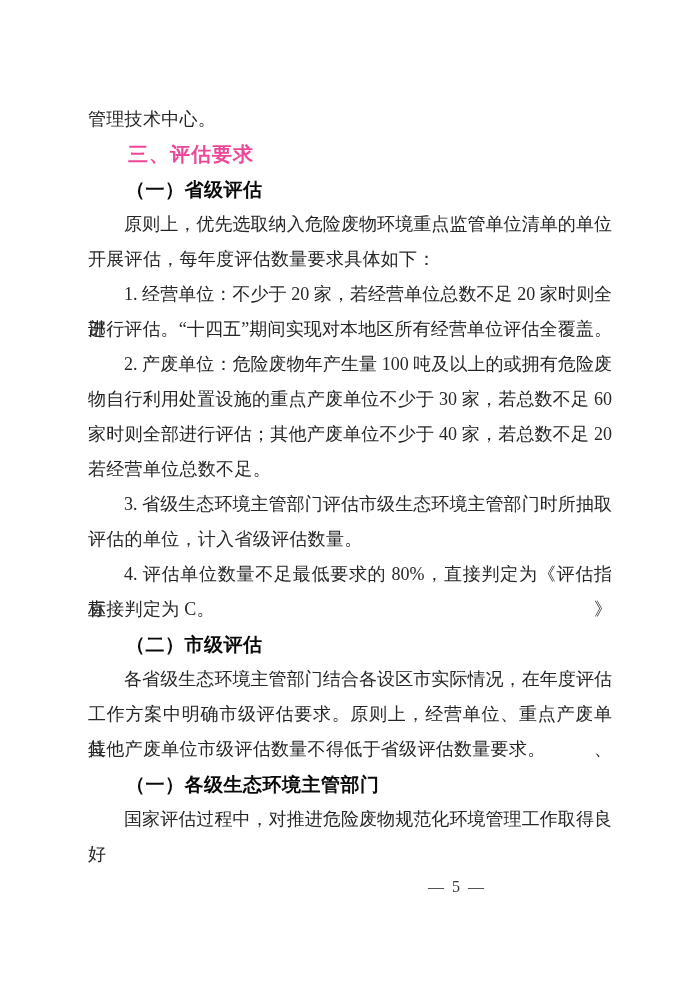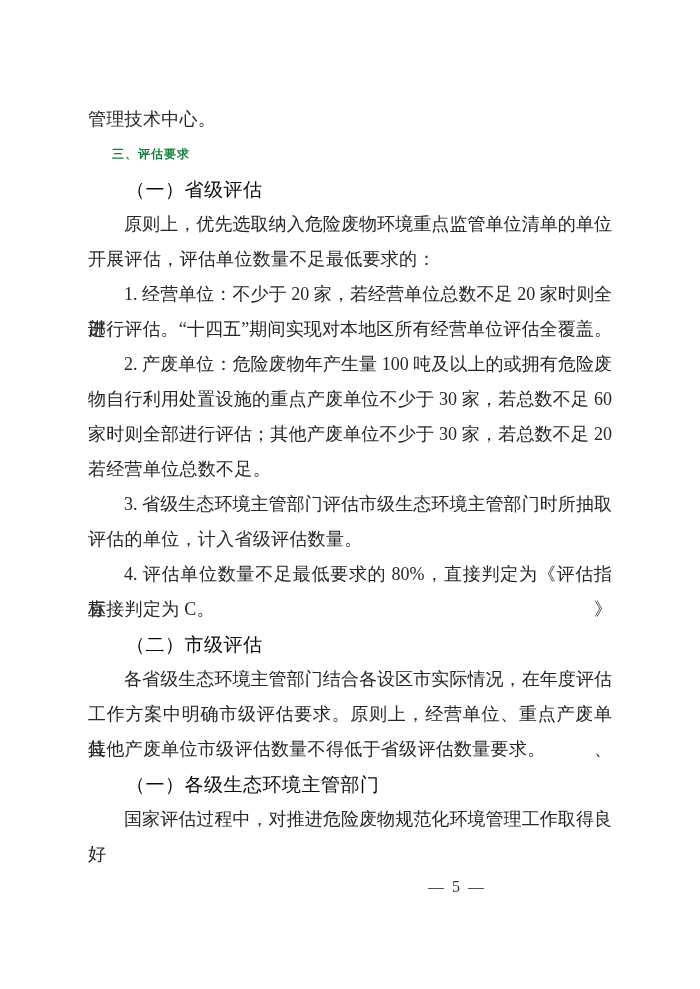--- a/index.html
+++ b/index.html
@@ -33,26 +33,26 @@
   .jst {
     white-space: normal;
     text-align: justify;
     text-align-last: justify;
     letter-spacing: 0;
   }
   .ind { text-indent: 2em; }
   .h1 {
     font-family: "Liberation Sans", sans-serif;
     font-weight: bold;
-    font-size: 12px;
-    color: #15803d;
+    font-size: 20px;
+    color: #ec4899;
     letter-spacing: 1px;
   }
   .h2 {
-    font-weight: normal;
+    font-weight: bold;
     font-size: 19px;
     color: #0a0a0a;
     letter-spacing: 0.5px;
   }
   .footer-page-num {
     position: absolute;
     top: 876px;
     right: 90px;
     font-size: 16px;
     line-height: 22px;
@@ -62,26 +62,26 @@
 </style>
 </head>
 <body>
 
 <div class="page">
   <div class="content">
     <div class="ln">管理技术中心。</div>
     <div class="ln ind h1">三、评估要求</div>
     <div class="ln ind h2">（一）省级评估</div>
     <div class="ln ind jst">原则上，优先选取纳入危险废物环境重点监管单位清单的单位</div>
-    <div class="ln">开展评估，评估单位数量不足最低要求的：</div>
+    <div class="ln">开展评估，每年度评估数量要求具体如下：</div>
     <div class="ln ind jst">1. 经营单位：不少于 20 家，若经营单位总数不足 20 家时则全部</div>
     <div class="ln jst">进行评估。“十四五”期间实现对本地区所有经营单位评估全覆盖。</div>
     <div class="ln ind jst">2. 产废单位：危险废物年产生量 100 吨及以上的或拥有危险废</div>
     <div class="ln jst">物自行利用处置设施的重点产废单位不少于 30 家，若总数不足 60</div>
-    <div class="ln jst">家时则全部进行评估；其他产废单位不少于 30 家，若总数不足 20</div>
+    <div class="ln jst">家时则全部进行评估；其他产废单位不少于 40 家，若总数不足 20</div>
     <div class="ln">若经营单位总数不足。</div>
     <div class="ln ind jst">3. 省级生态环境主管部门评估市级生态环境主管部门时所抽取</div>
     <div class="ln">评估的单位，计入省级评估数量。</div>
     <div class="ln ind jst">4. 评估单位数量不足最低要求的 80%，直接判定为《评估指标》</div>
     <div class="ln">直接判定为 C。</div>
     <div class="ln ind h2">（二）市级评估</div>
     <div class="ln ind jst">各省级生态环境主管部门结合各设区市实际情况，在年度评估</div>
     <div class="ln jst">工作方案中明确市级评估要求。原则上，经营单位、重点产废单位、</div>
     <div class="ln">其他产废单位市级评估数量不得低于省级评估数量要求。</div>
     <div class="ln ind h2">（一）各级生态环境主管部门</div>

